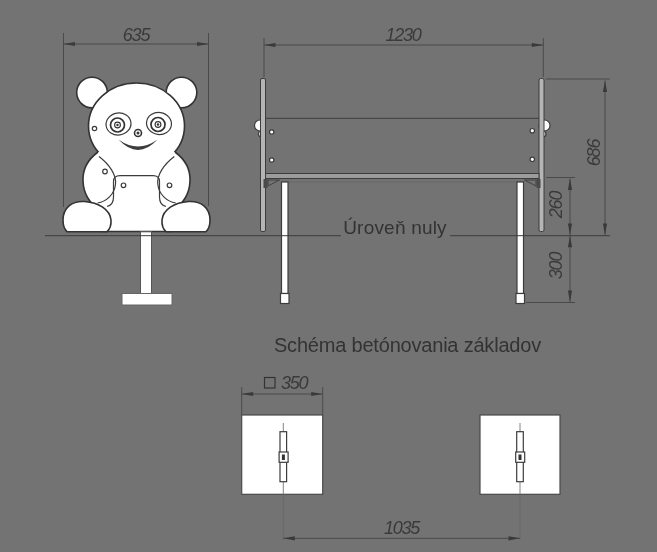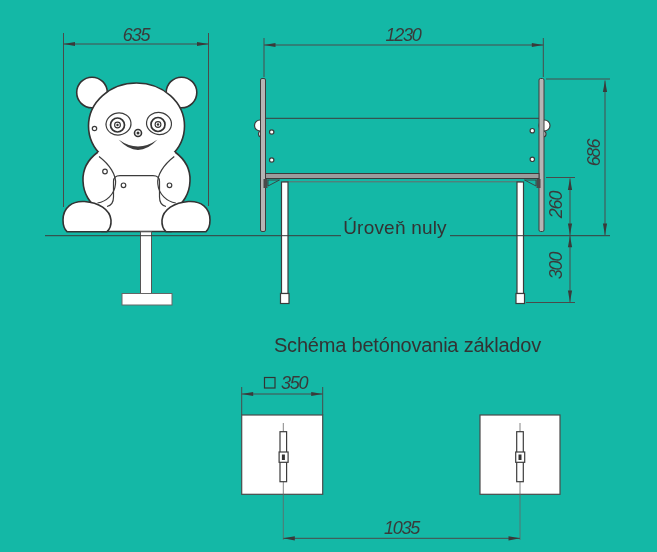--- a/index.html
+++ b/index.html
@@ -1,16 +1,16 @@
 <!DOCTYPE html>
 <html><head>
 <meta charset="utf-8">
 <style>
   html,body{margin:0;padding:0;background:#ffffff;}
-  .wrap{width:657px;height:552px;background:#14b8a6;}
+  .wrap{width:657px;height:552px;background:#737373;}
   svg{display:block;}
   .dimline{stroke:#4a4a4a;stroke-width:1;fill:none;}
   .dimarrow{fill:#3a3a3a;stroke:none;}
   .draw{stroke:#3c3c3c;stroke-width:1.2;fill:none;}
   .drawf{stroke:#3c3c3c;stroke-width:1.2;fill:#ffffff;}
   .outline{stroke:#333;stroke-width:1.6;fill:#ffffff;}
   .gray{stroke:#3c3c3c;stroke-width:1;}
   .dimtxt{font:italic 18px "Liberation Sans", sans-serif;letter-spacing:-1.2px;fill:#3a3a3a;}
   .lbl{font:19px "Liberation Sans", sans-serif;letter-spacing:.2px;fill:#333;}
   .title{font:20px "Liberation Sans", sans-serif;letter-spacing:-0.2px;fill:#333;}

